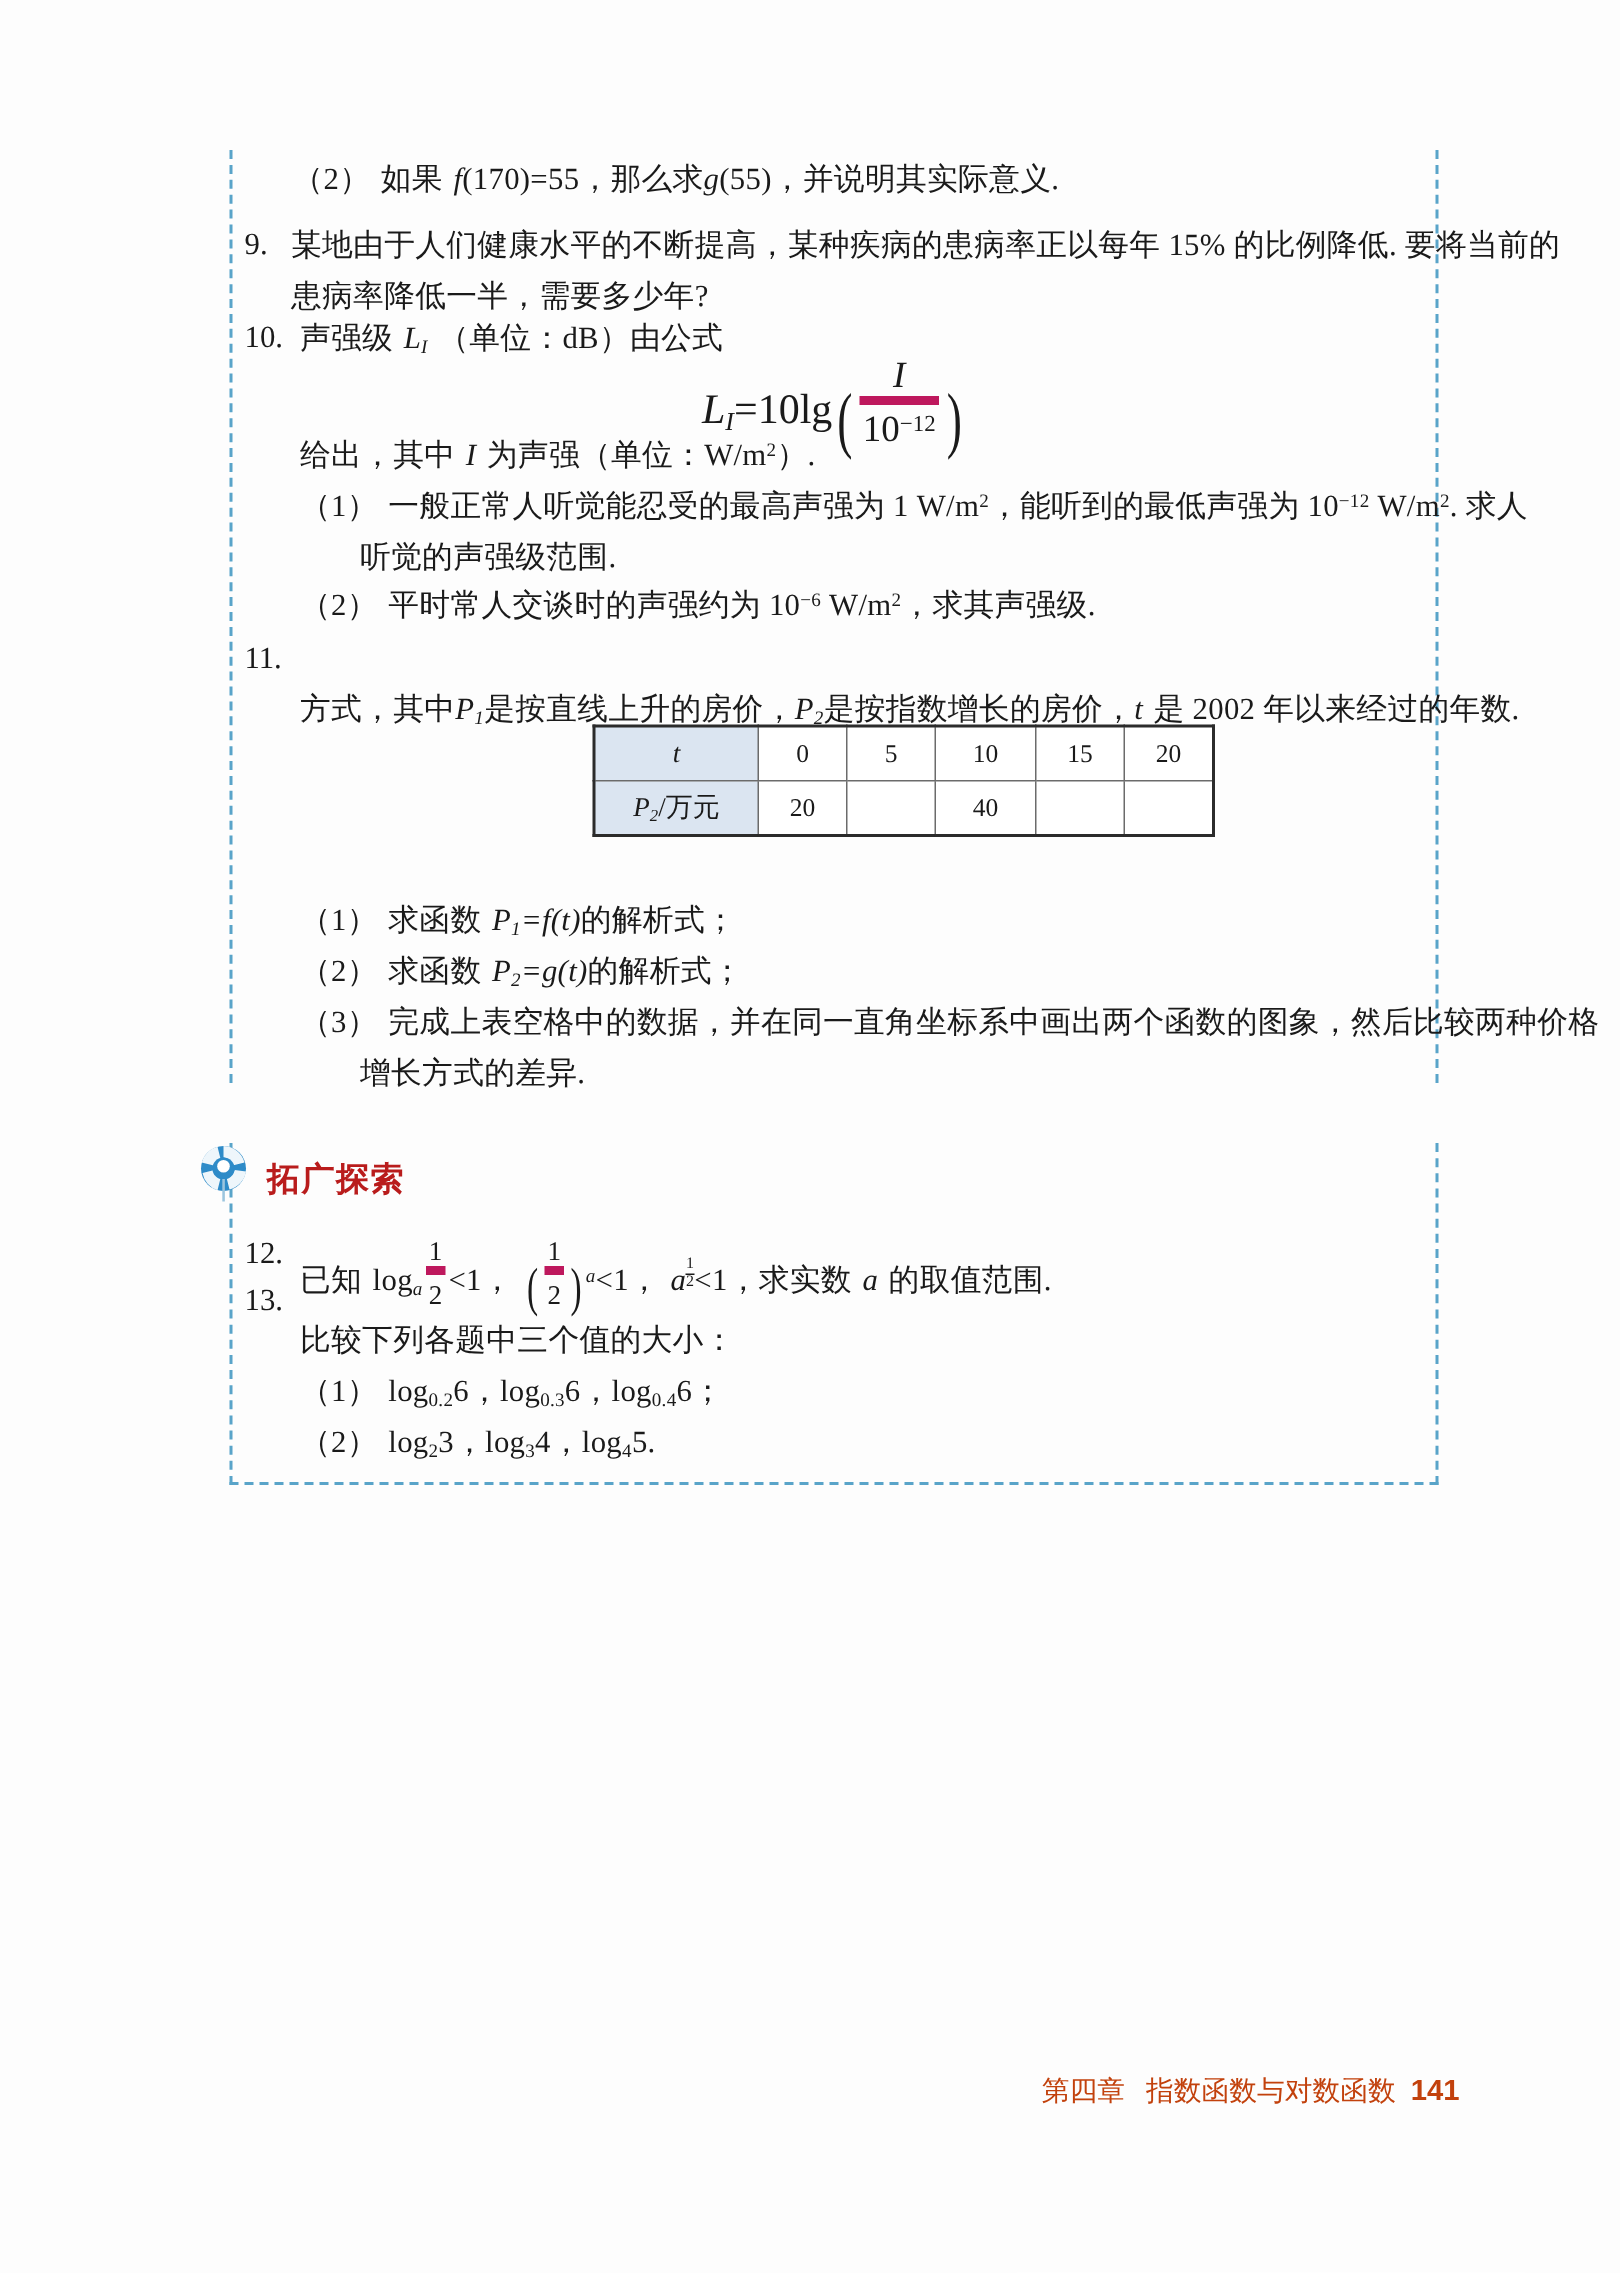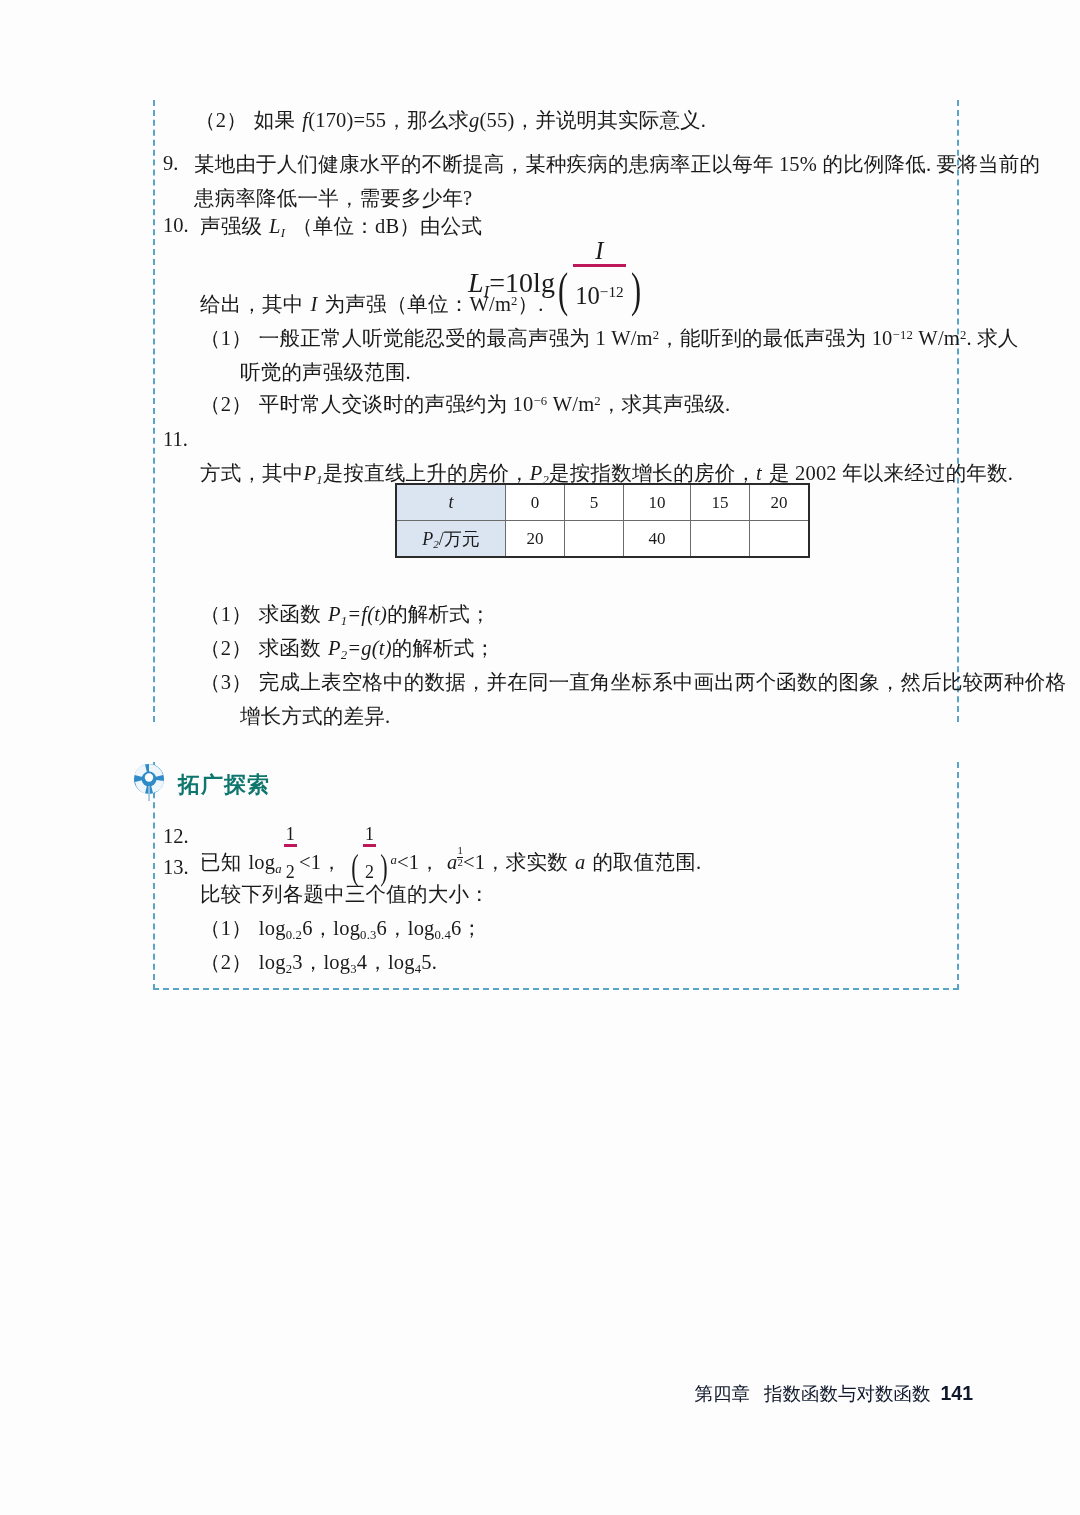--- a/index.html
+++ b/index.html
@@ -70,21 +70,21 @@
   
   .frac {
     display: inline-block;
     vertical-align: -0.48em;
     text-align: center;
     font-size: 0.88em;
     line-height: 1.05;
     margin: 0 2px;
   }
   .frac .top { display: block; padding: 0 2px; }
-  .frac .bot { display: block; border-top: 3px solid #be185d; padding: 16px 2px; }
+  .frac .bot { display: block; border-top: 6px solid #be185d; padding: 4px 2px; }
 
   .sfrac {
     display: inline-block;
     vertical-align: 0.30em;
     text-align: center;
     font-size: 0.52em;
     line-height: 1.0;
   }
   .sfrac .top { display: block; }
   .sfrac .bot { display: block; border-top: 1px solid #1a1a1a; }
@@ -143,32 +143,32 @@
     left: 133px;
     top: 762px;
     display: flex;
     align-items: center;
     gap: 13px;
   }
   .sec-title {
     font-family: "Liberation Sans","DejaVu Sans",sans-serif;
     font-size: 22px;
     font-weight: bold;
-    color: #0f766e;
+    color: #b91c1c;
     letter-spacing: 1px;
   }
   .explore-icon { display: block; }
 
   
   .footer {
     position: absolute;
     right: 107px;
     top: 1381px;
     font-size: 18.5px;
-    color: #0f172a;
+    color: #c2410c;
     white-space: nowrap;
     font-family: "Liberation Serif","DejaVu Serif",serif;
   }
   .footer .pg {
     font-weight: bold;
     font-size: 19.5px;
     margin-left: 10px;
     font-family: "Liberation Sans","DejaVu Sans",sans-serif;
   }
   .sp { display: inline-block; width: 7px; }

